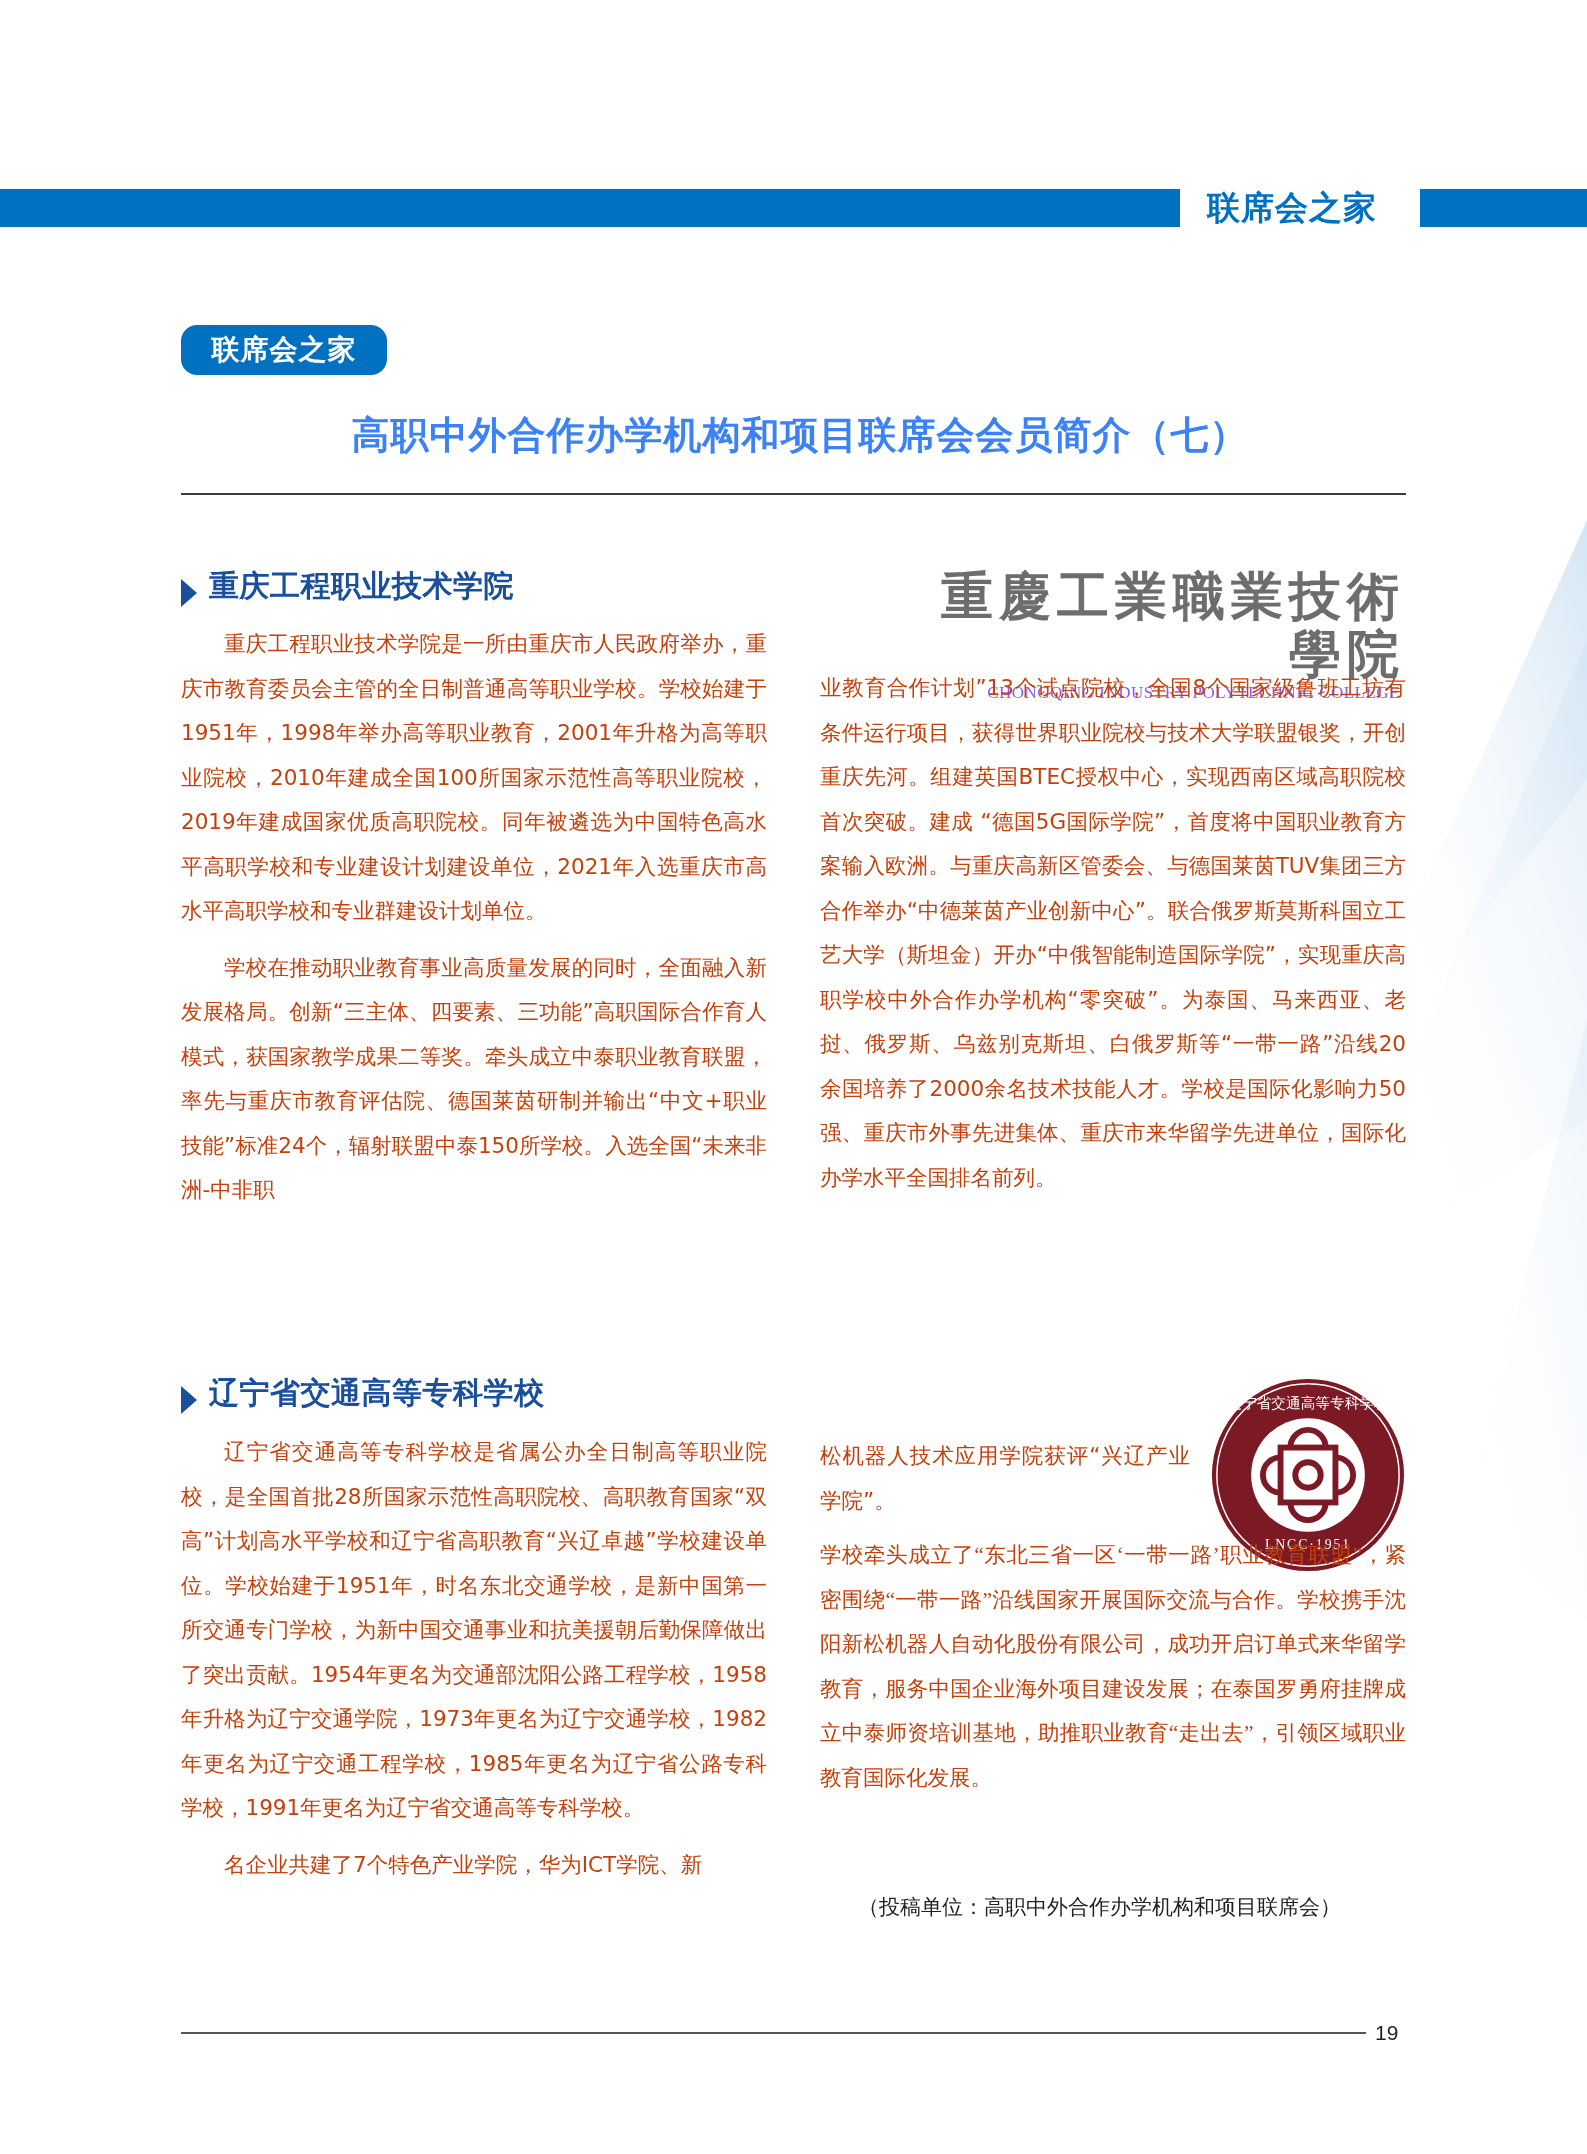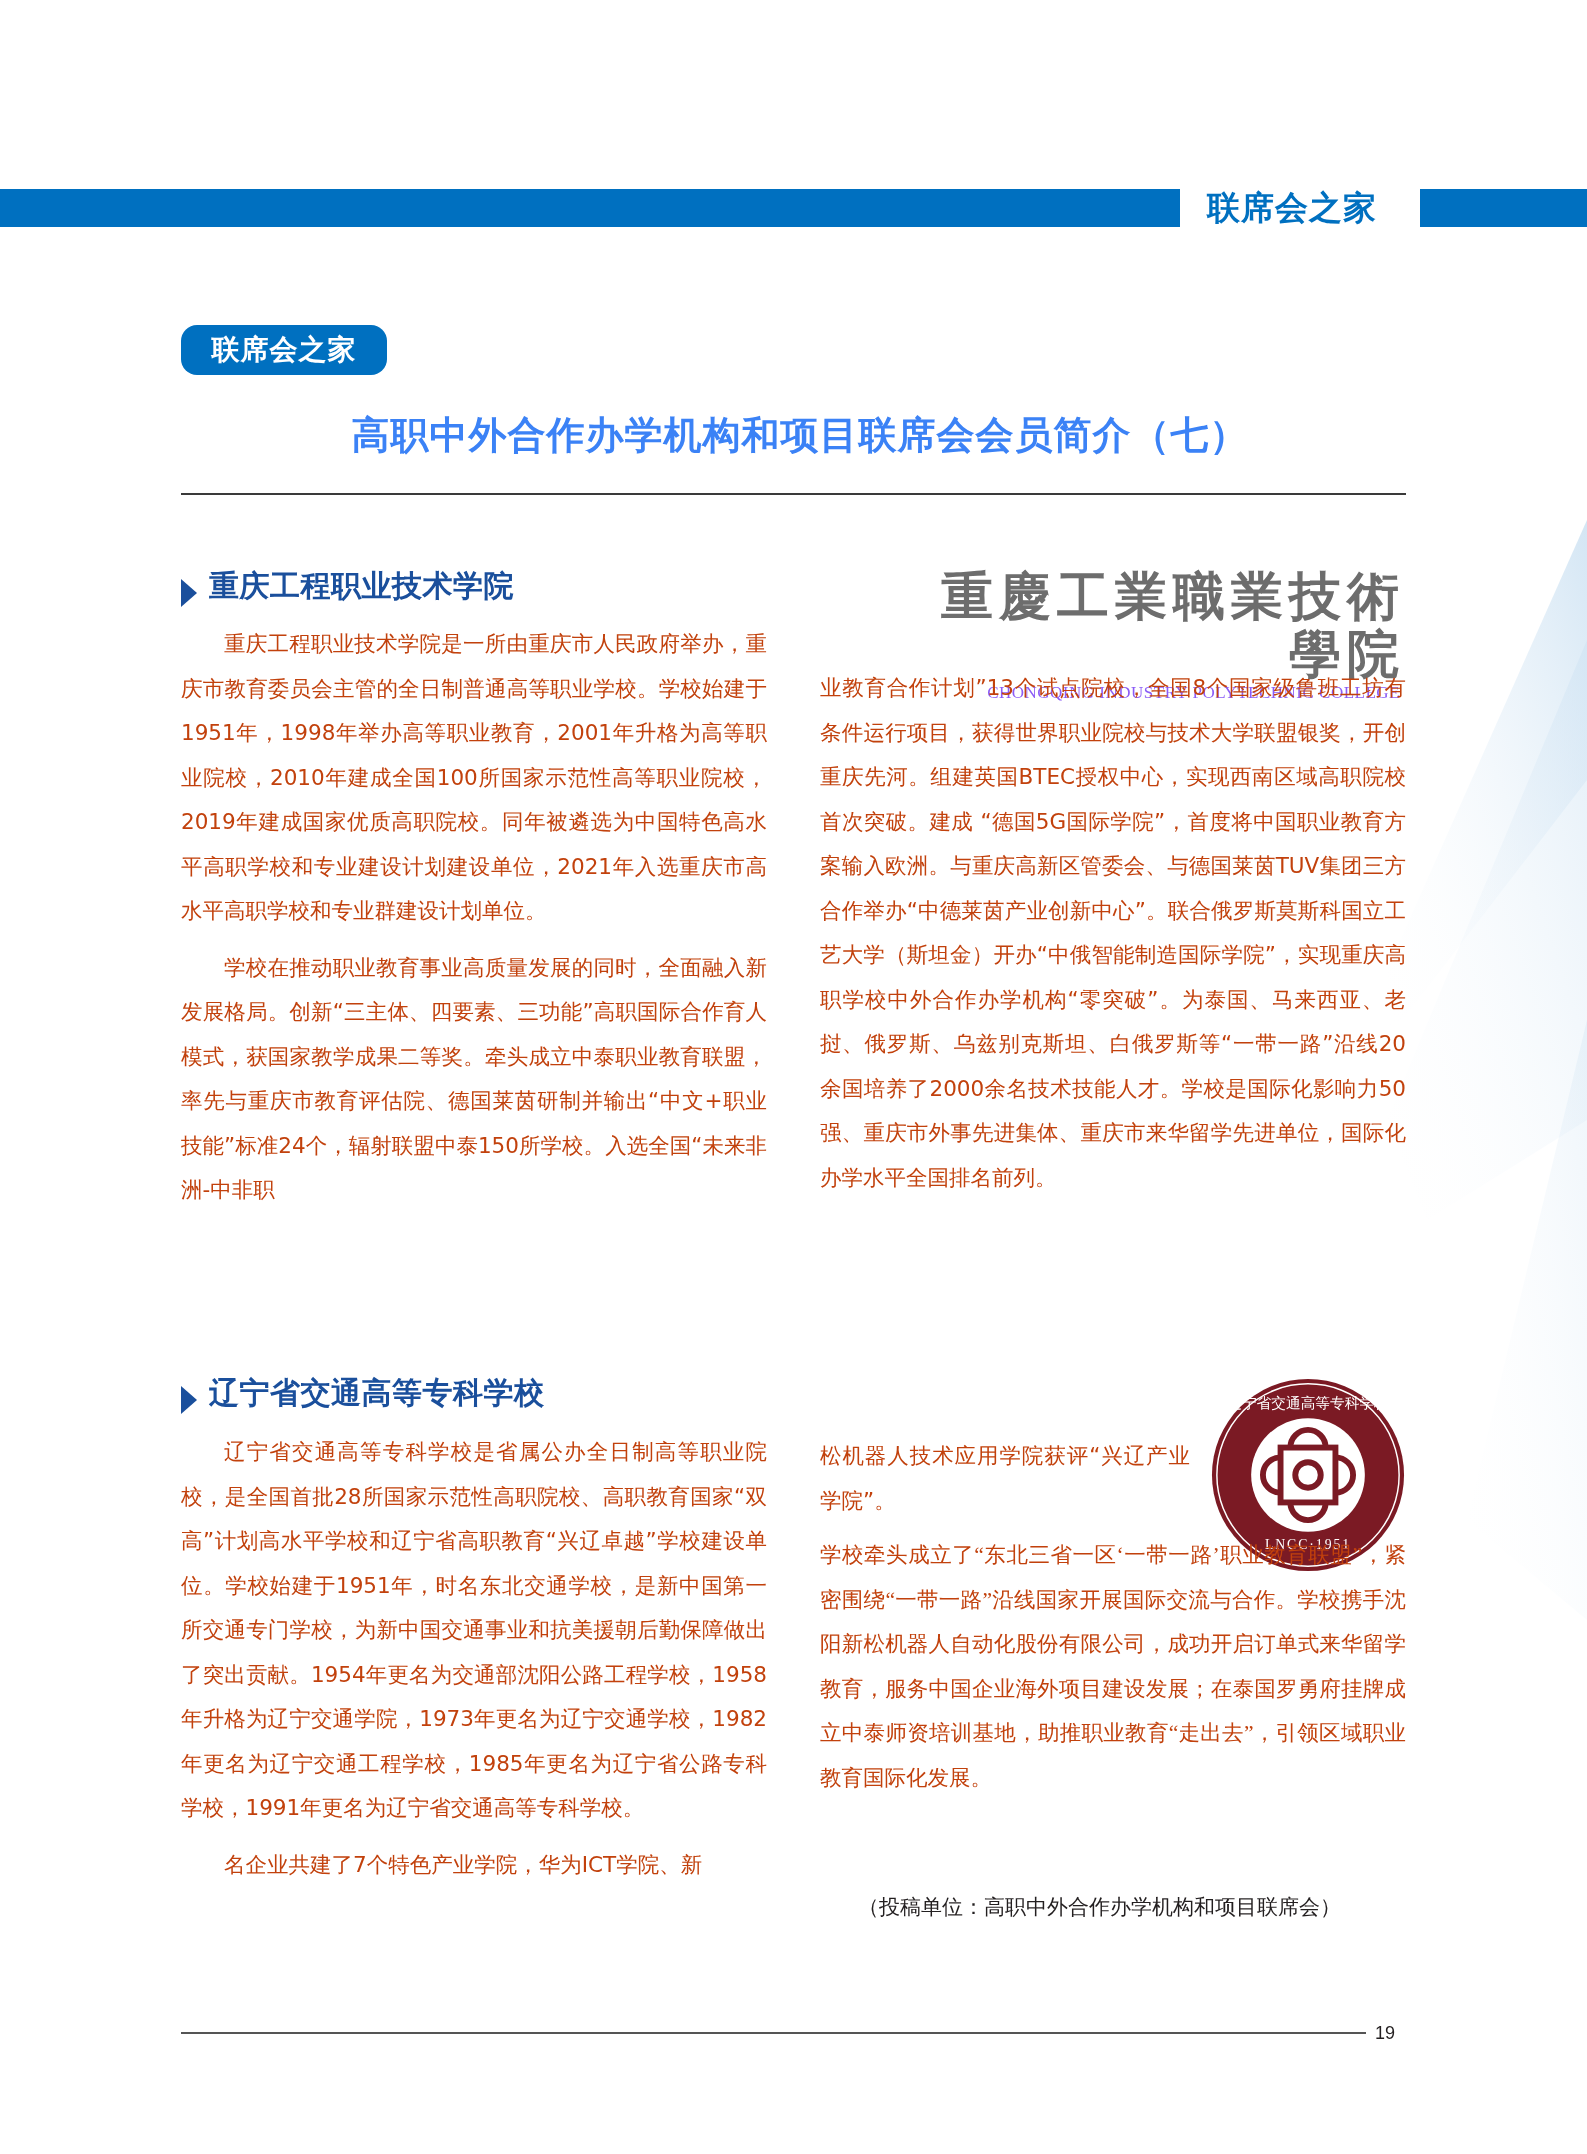--- a/index.html
+++ b/index.html
@@ -71,21 +71,21 @@
     position:absolute; left:1210px; top:1377px; width:196px; height:196px;
   }
   .credit {
     position:absolute; left:858px; top:1885px; width:550px; height:44px; font-size:21px;
     line-height:44px; color:#231f20;
   }
   .rule-bottom {
     position:absolute; left:181px; top:2032px; width:1185px; height:2px; background:#555;
   }
   .pageno {
-    position:absolute; left:1375px; top:2015px; width:40px; height:36px; font-size:18px;
+    position:absolute; left:1375px; top:2015px; width:40px; height:36px; font-size:21px;
     line-height:36px; color:#231f20; font-family:"Liberation Sans",sans-serif;
   }
 </style>
 </head>
 <body>
 
 <svg class="deco" viewBox="0 0 200 1200" preserveAspectRatio="none">
   <defs>
     <linearGradient id="g1" x1="1" y1="0" x2="0" y2="1">
       <stop offset="0" stop-color="#cfe3f3"></stop>

